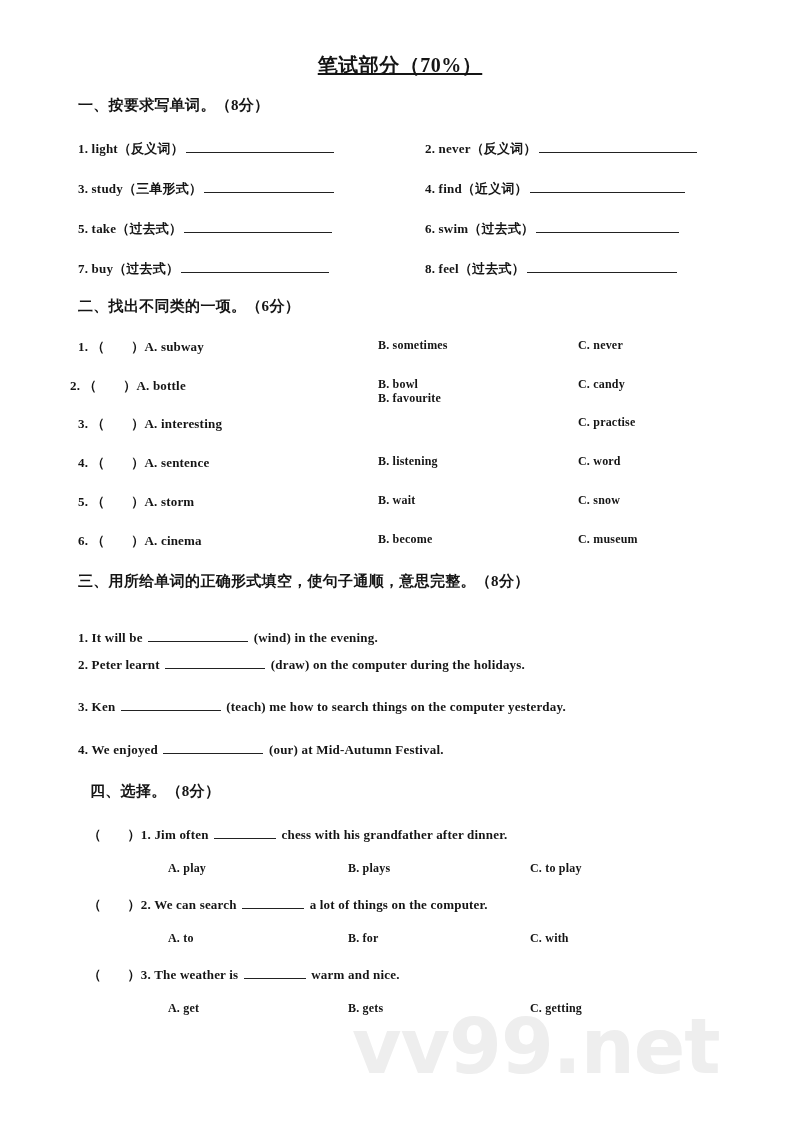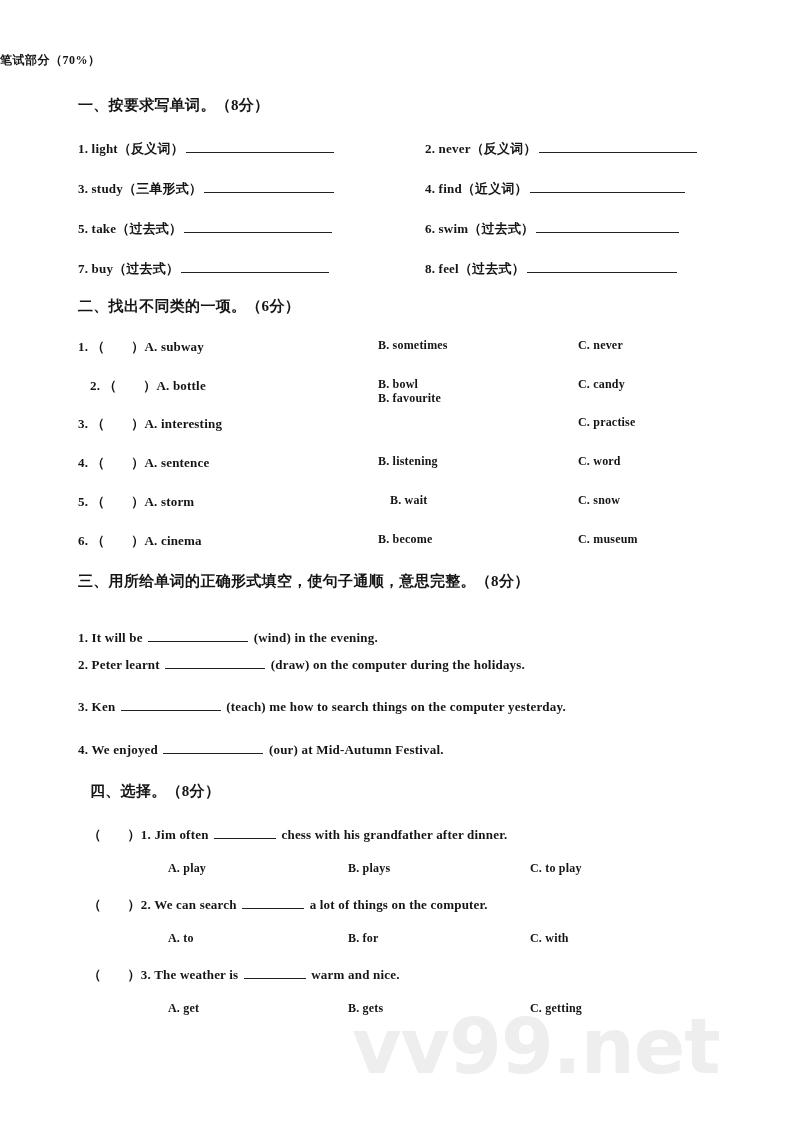--- a/index.html
+++ b/index.html
@@ -41,23 +41,25 @@
   .content {
     position: relative;
     z-index: 2;
   }
 
   .doc-title {
     position: absolute;
     left: 0;
     right: 0;
     top: 52px;
-    font-size: 12px;
+    text-align: center;
+    font-size: 20px;
     font-weight: 700;
     letter-spacing: .5px;
+    text-decoration: underline;
   }
 
   .sec-head {
     position: absolute;
     left: 78px;
     font-size: 15px;
     font-weight: 700;
     letter-spacing: .3px;
     white-space: nowrap;
   }
@@ -148,21 +150,21 @@
 
     <div class="sec-head" style="top:297px;">二、找出不同类的一项。（6分）</div>
 
     <div class="run" style="left:78px; top:338px;">
       <span>1.</span>
       <span class="paren">（　　）</span><span>A. subway</span>
     </div>
     <div class="opt" style="left:378px; top:338px;">B. sometimes</div>
     <div class="opt" style="left:578px; top:338px;">C. never</div>
 
-    <div class="run" style="left:90px; top:377px;">
+    <div class="run" style="left:70px; top:377px;">
       <span>2.</span>
       <span class="paren">（　　）</span><span>A. bottle</span>
     </div>
     <div class="opt" style="left:378px; top:377px;">B. bowl</div>
     <div class="opt" style="left:578px; top:377px;">C. candy</div>
 
     <div class="run" style="left:78px; top:415px;">
       <span>3.</span>
       <span class="paren">（　　）</span><span>A. interesting</span>
     </div>
@@ -173,21 +175,21 @@
       <span>4.</span>
       <span class="paren">（　　）</span><span>A. sentence</span>
     </div>
     <div class="opt" style="left:378px; top:454px;">B. listening</div>
     <div class="opt" style="left:578px; top:454px;">C. word</div>
 
     <div class="run" style="left:78px; top:493px;">
       <span>5.</span>
       <span class="paren">（　　）</span><span>A. storm</span>
     </div>
-    <div class="opt" style="left:390px; top:493px;text-align:right;">B. wait</div>
+    <div class="opt" style="left:378px; top:493px;text-align:right;">B. wait</div>
     <div class="opt" style="left:578px; top:493px;">C. snow</div>
 
     <div class="run" style="left:78px; top:532px;">
       <span>6.</span>
       <span class="paren">（　　）</span><span>A. cinema</span>
     </div>
     <div class="opt" style="left:378px; top:532px;">B. become</div>
     <div class="opt" style="left:578px; top:532px;">C. museum</div>
 
     <div class="sec-head" style="top:572px;">三、用所给单词的正确形式填空，使句子通顺，意思完整。（8分）</div>

